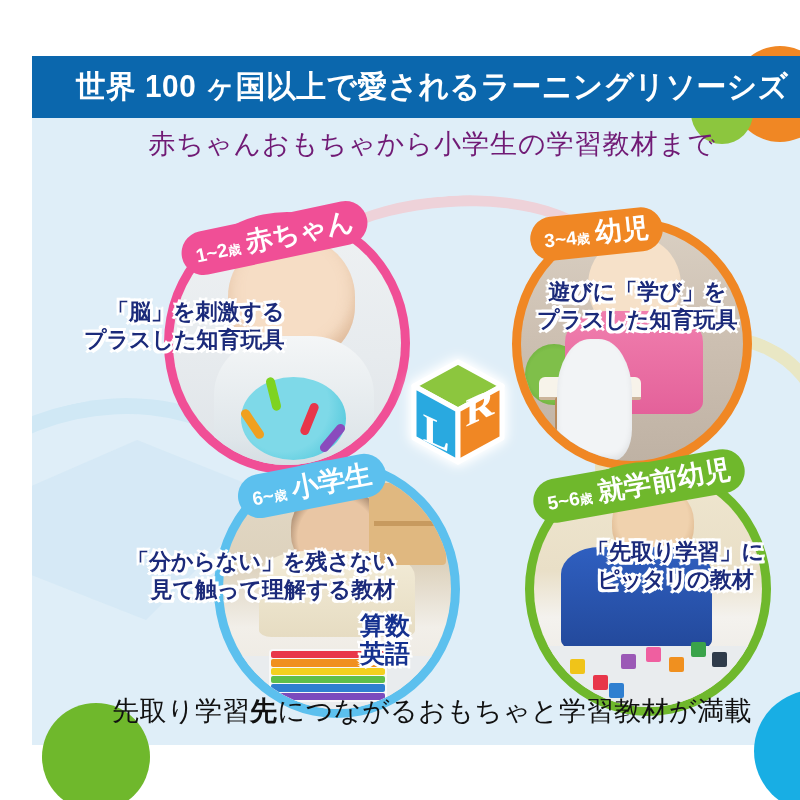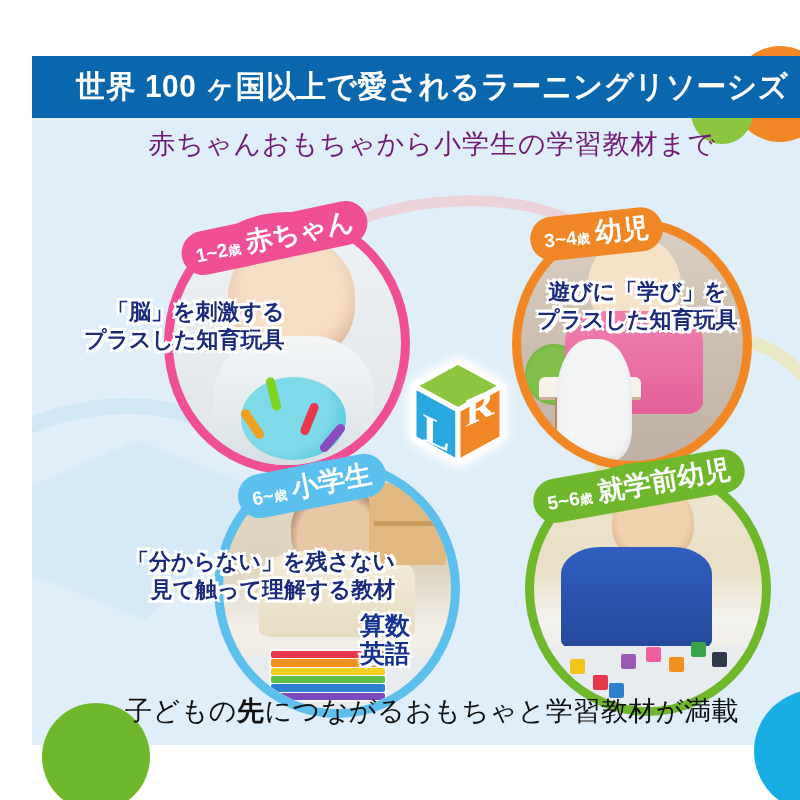--- a/index.html
+++ b/index.html
@@ -563,22 +563,26 @@
         <div class="cube" style="left:33%; bottom:4%; background:#2f7fd0;"></div>
       </div>
     </div>
   </div>
   <div class="age-banner" style="left:500px; top:464px; background:#6fb82c; transform:rotate(-10deg);">
     <span class="age">
       <span>5~6</span><small>歳</small>
     </span>
     <span class="who">就学前幼児</span>
   </div>
+  <div class="caption" style="left:555px; top:538px; text-align:center;">
+    <span class="l2">「先取り学習」に</span>
+    <span class="l2">ピッタリの教材</span>
+  </div>
 
   <div class="corner-green"></div>
   <div class="corner-cyan"></div>
 
   <div class="footer-caption">
-    <span>子どもの</span><b>先</b><span>につながるおもちゃと学習教材が満載</span>
+    <span>先取り学習</span><b>先</b><span>につながるおもちゃと学習教材が満載</span>
   </div>
 
   <div class="bottom-white"></div>
 </div>
 
 </body></html>

